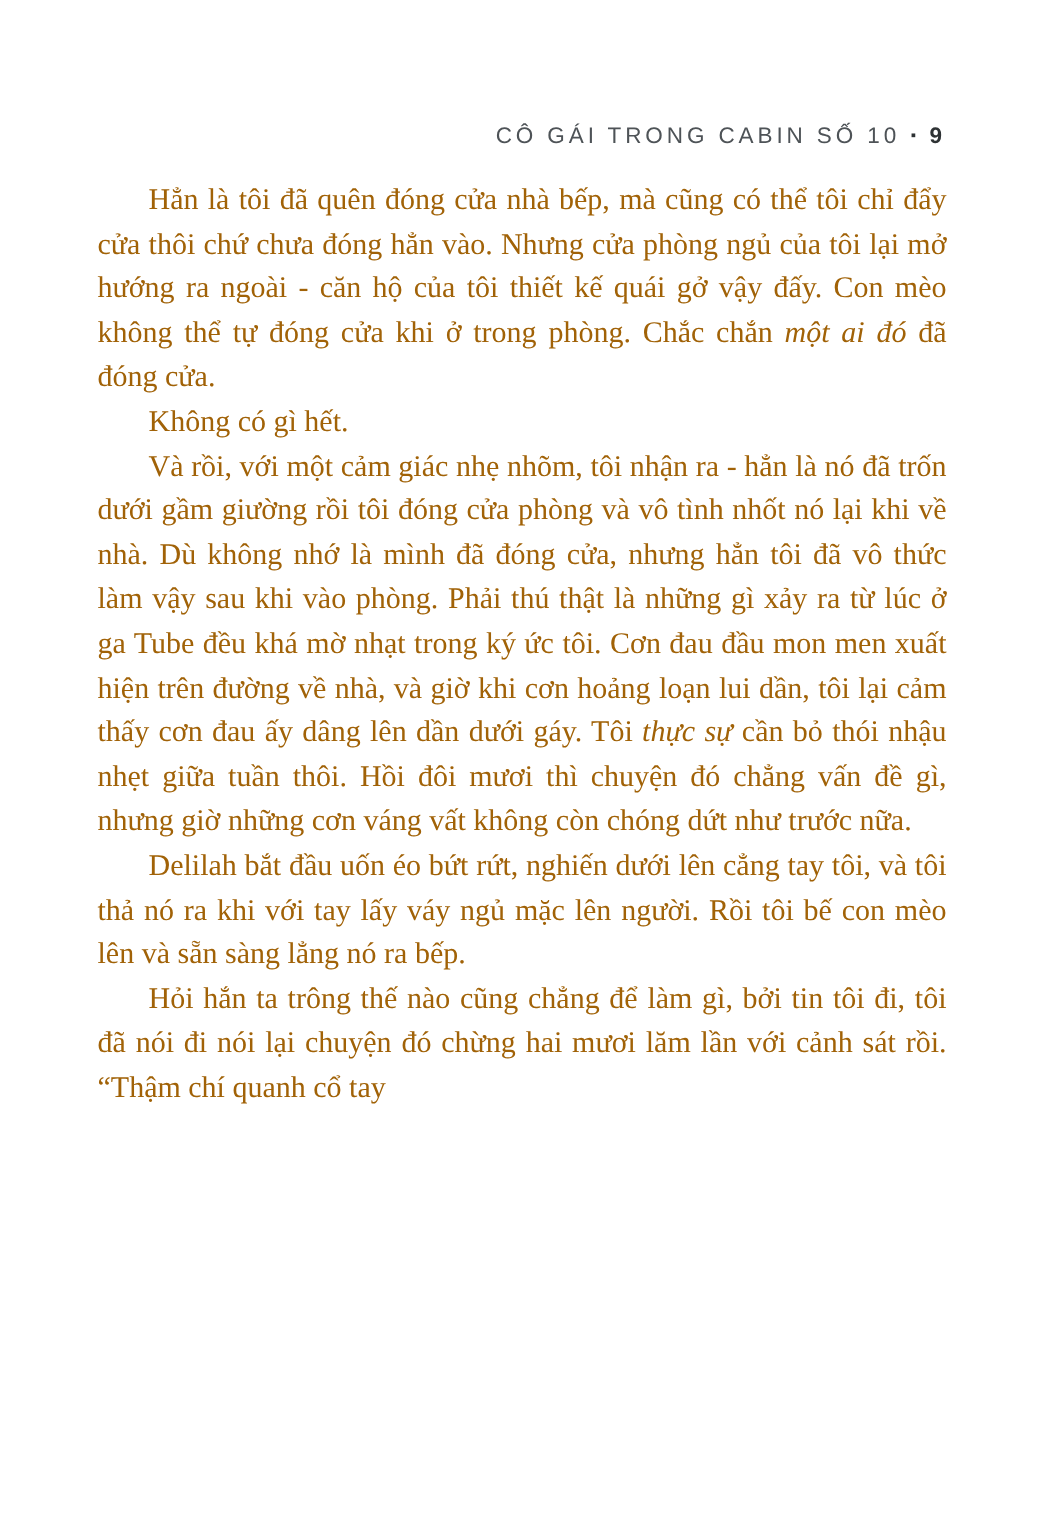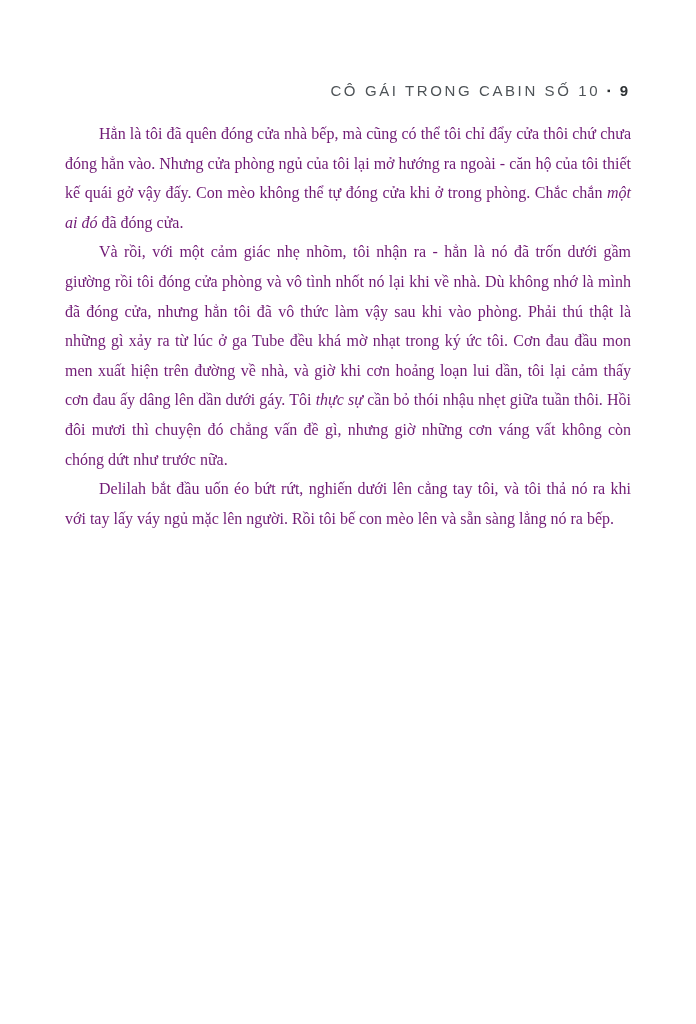--- a/index.html
+++ b/index.html
@@ -39,23 +39,23 @@
     font-weight: bold;
     color: #2e3234;
     letter-spacing: 0;
   }
   .body-text {
     position: absolute;
     top: 119px;
     left: 65px;
     width: 566px;
     font-family: "Liberation Serif", serif;
-    font-size: 16px;
+    font-size: 20px;
     line-height: 29.6px;
-    color: #701a75;
+    color: #a16207;
     text-align: justify;
   }
   .body-text p {
     margin: 0;
     padding: 0;
     text-indent: 34px;
   }
   .body-text em {
     font-style: italic;
   }
@@ -63,16 +63,18 @@
 </head>
 <body>
 
 <div class="page">
   <header class="running-head">
     <span>CÔ GÁI TRONG CABIN SỐ 10</span><span class="sep">▪</span><span class="pagenum">9</span>
   </header>
 
   <main class="body-text">
       <p><span>Hẳn là tôi đã quên đóng cửa nhà bếp, mà cũng có thể tôi chỉ đẩy cửa thôi chứ chưa đóng hẳn vào. Nhưng cửa phòng ngủ của tôi lại mở hướng ra ngoài - căn hộ của tôi thiết kế quái gở vậy đấy. Con mèo không thể tự đóng cửa khi ở trong phòng. Chắc chắn </span><em>một ai đó</em><span> đã đóng cửa.</span></p>
+      <p><span>Không có gì hết.</span></p>
       <p><span>Và rồi, với một cảm giác nhẹ nhõm, tôi nhận ra - hẳn là nó đã trốn dưới gầm giường rồi tôi đóng cửa phòng và vô tình nhốt nó lại khi về nhà. Dù không nhớ là mình đã đóng cửa, nhưng hẳn tôi đã vô thức làm vậy sau khi vào phòng. Phải thú thật là những gì xảy ra từ lúc ở ga Tube đều khá mờ nhạt trong ký ức tôi. Cơn đau đầu mon men xuất hiện trên đường về nhà, và giờ khi cơn hoảng loạn lui dần, tôi lại cảm thấy cơn đau ấy dâng lên dần dưới gáy. Tôi </span><em>thực sự</em><span> cần bỏ thói nhậu nhẹt giữa tuần thôi. Hồi đôi mươi thì chuyện đó chẳng vấn đề gì, nhưng giờ những cơn váng vất không còn chóng dứt như trước nữa.</span></p>
       <p><span>Delilah bắt đầu uốn éo bứt rứt, nghiến dưới lên cẳng tay tôi, và tôi thả nó ra khi với tay lấy váy ngủ mặc lên người. Rồi tôi bế con mèo lên và sẵn sàng lẳng nó ra bếp.</span></p>
+      <p><span>Hỏi hắn ta trông thế nào cũng chẳng để làm gì, bởi tin tôi đi, tôi đã nói đi nói lại chuyện đó chừng hai mươi lăm lần với cảnh sát rồi. “Thậm chí quanh cổ tay</span></p>
     </main>
 </div>
 
 </body></html>

